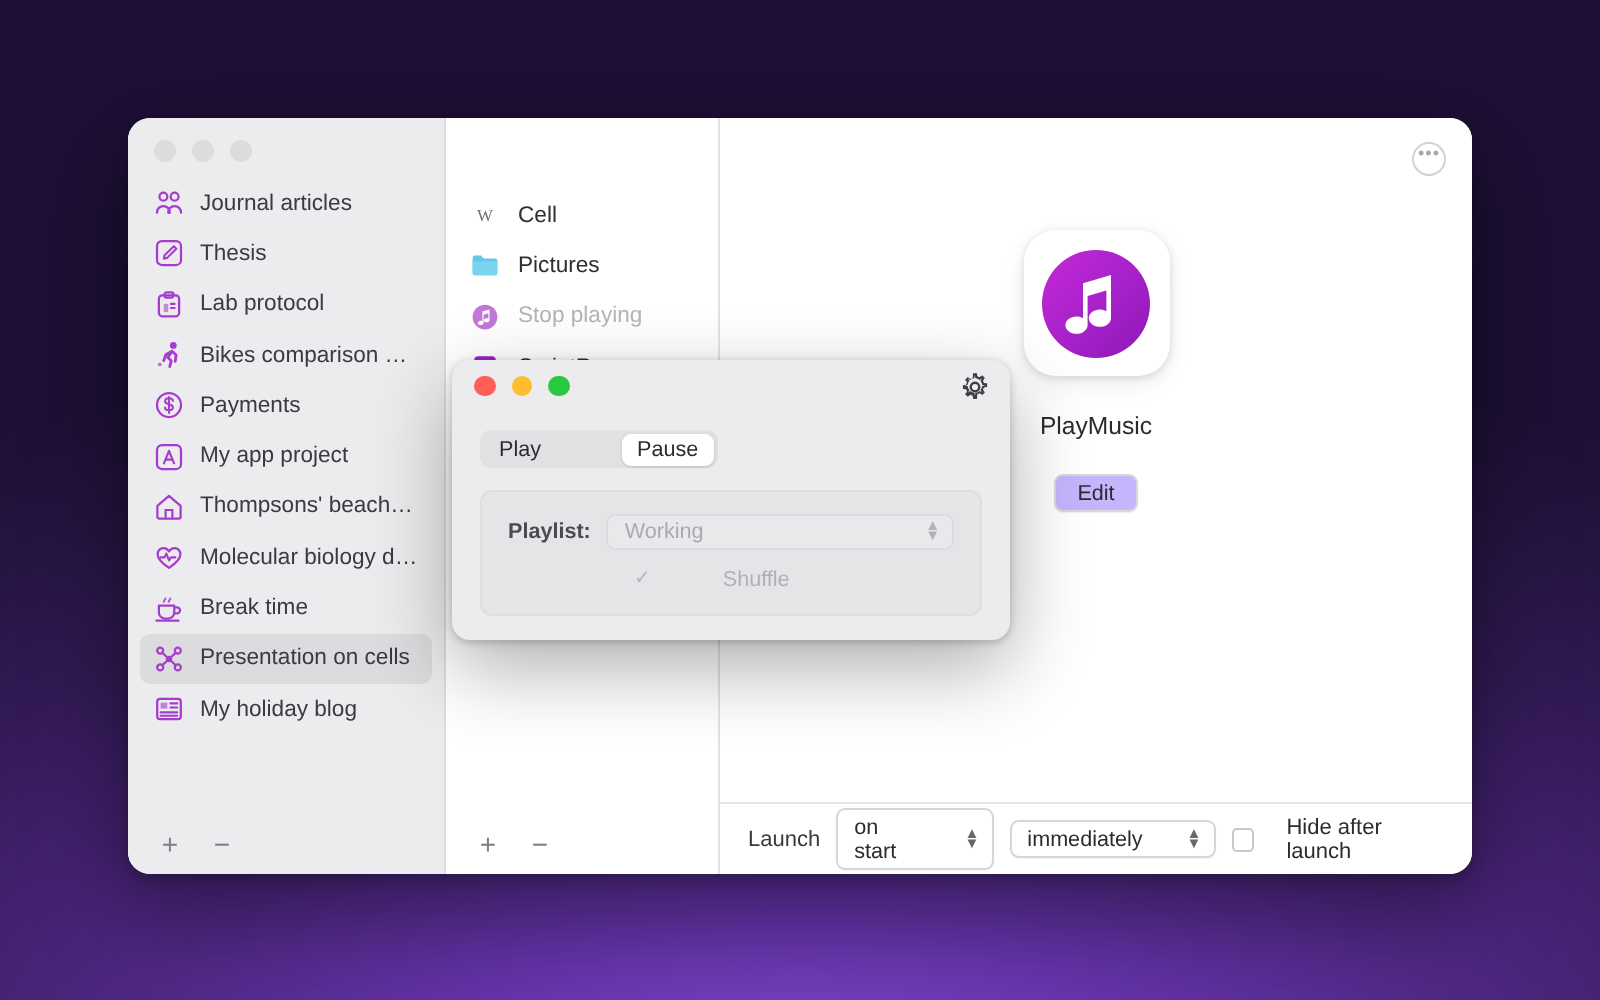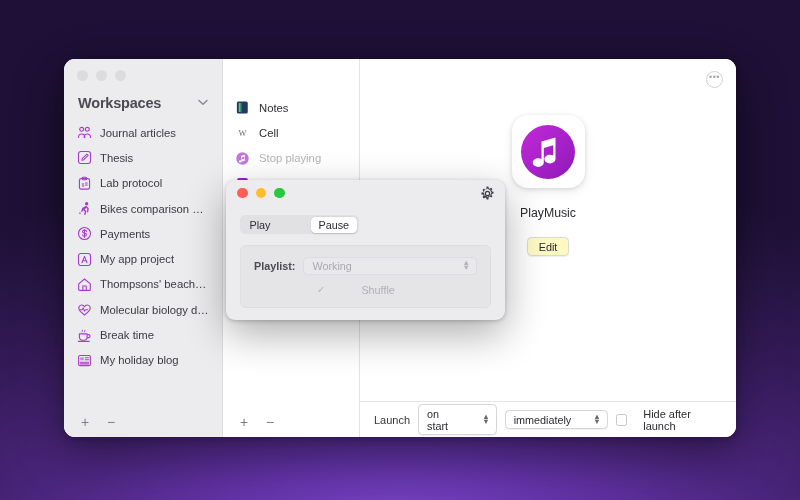--- a/index.html
+++ b/index.html
@@ -141,21 +141,21 @@
   }
   #app-name {
     margin-top: 18px;
     font-size: 12.3px; color: #2b2b30;
   }
   #edit-btn {
     margin-top: 17px;
     min-width: 38px;
     padding: 2.5px 11px;
     font-size: 10.8px; color: #2b2b30;
-    background: #fef9c3;
+    background: #c4b5fd;
     border: 1px solid #d8d8dc;
     border-radius: 4.5px;
     box-shadow: 0 0.5px 1px rgba(0,0,0,0.07);
     cursor: default;
     font-family: "Liberation Sans", sans-serif;
   }
 
   #launch-bar {
     height: 36px;
     border-top: 1px solid #e6e6e8;
@@ -271,28 +271,20 @@
   <div id="app-window">
 
     <div id="sidebar">
 
       <div class="traffic-lights">
         <span class="tl"></span>
         <span class="tl"></span>
         <span class="tl"></span>
       </div>
 
-      <div class="ws-header">
-        <span class="ws-title">Workspaces</span>
-        <span class="chevron">
-          <svg width="10" height="7" viewBox="0 0 10 7" fill="none">
-            <path d="M1 1.5 L5 5.2 L9 1.5" stroke="#8a8a91" stroke-width="1.5" stroke-linecap="round" stroke-linejoin="round"></path>
-          </svg>
-        </span>
-      </div>
 
       <div id="ws-list">
           <div class="ws-item">
             <svg class="ws-icon" viewBox="0 0 16 16">
               <circle cx="5" cy="4.6" r="2.1" fill="none" stroke="#a63ccd" stroke-width="1.2"></circle>
               <circle cx="11" cy="4.6" r="2.1" fill="none" stroke="#a63ccd" stroke-width="1.2"></circle>
               <path d="M1.6 13.2c0-2.1 1.5-3.6 3.4-3.6s3.4 1.5 3.4 3.6M7.6 13.2c0-2.1 1.5-3.6 3.4-3.6s3.4 1.5 3.4 3.6" fill="none" stroke="#a63ccd" stroke-width="1.2" stroke-linecap="round"></path>
             </svg>
             <span class="ws-label">Journal articles</span>
           </div>
@@ -350,51 +342,61 @@
           </div>
           <div class="ws-item">
             <svg class="ws-icon" viewBox="0 0 16 16">
               <path d="M2.6 6.2h8.2v3.6a3.3 3.3 0 0 1-3.3 3.3H5.9a3.3 3.3 0 0 1-3.3-3.3Z" fill="none" stroke="#a63ccd" stroke-width="1.2" stroke-linejoin="round"></path>
               <path d="M10.9 7.1h1.4a1.6 1.6 0 1 1 0 3.2h-1.4" fill="none" stroke="#a63ccd" stroke-width="1.2"></path>
               <path d="M1.4 14.2h11.6" stroke="#a63ccd" stroke-width="1.3" stroke-linecap="round"></path>
               <path d="M5.2 4.2c0-.8.9-.9.9-1.8M7.8 4.2c0-.8.9-.9.9-1.8" fill="none" stroke="#a63ccd" stroke-width="1.05" stroke-linecap="round" opacity=".85"></path>
             </svg>
             <span class="ws-label">Break time</span>
           </div>
+          <div class="ws-item selected">
+            <svg class="ws-icon" viewBox="0 0 16 16">
+              <circle cx="3.3" cy="3.5" r="1.6" fill="none" stroke="#a63ccd" stroke-width="1.2"></circle>
+              <circle cx="12.7" cy="3.5" r="1.6" fill="none" stroke="#a63ccd" stroke-width="1.2"></circle>
+              <circle cx="3.3" cy="12.5" r="1.6" fill="none" stroke="#a63ccd" stroke-width="1.2"></circle>
+              <circle cx="12.7" cy="12.5" r="1.6" fill="none" stroke="#a63ccd" stroke-width="1.2"></circle>
+              <circle cx="8" cy="8" r="1.7" fill="#a63ccd"></circle>
+              <path d="M4.5 4.7 L6.7 6.8M11.5 4.7 L9.3 6.8M4.5 11.3 L6.7 9.2M11.5 11.3 L9.3 9.2" stroke="#a63ccd" stroke-width="1.2" stroke-linecap="round"></path>
+            </svg>
+            <span class="ws-label">Presentation on cells</span>
+          </div>
           <div class="ws-item">
             <svg class="ws-icon" viewBox="0 0 16 16">
               <rect x="1.7" y="2.6" width="12.6" height="10.8" rx="1.5" fill="none" stroke="#a63ccd" stroke-width="1.2"></rect>
               <rect x="3.5" y="4.6" width="3.6" height="3.2" fill="#a63ccd" opacity=".6"></rect>
               <path d="M8.8 5.0h3.6M8.8 7.2h3.6M3.5 9.8h8.9M3.5 11.6h8.9" stroke="#a63ccd" stroke-width="1.1" stroke-linecap="round"></path>
             </svg>
             <span class="ws-label">My holiday blog</span>
           </div>
         </div>
 
       <div class="col-footer">
         <button class="pm-btn">+</button>
         <button class="pm-btn">−</button>
       </div>
     </div>
 
     <div id="mid-col">
       <div id="mid-list">
           <div class="mid-item">
             <svg class="mid-icon" viewBox="0 0 16 16">
-              <rect x="2.0" y="1.6" width="11.6" height="12.8" rx="1.6" fill="#1f3a63"></rect>
-              <rect x="4.0" y="3.2" width="2.0" height="9.6" fill="#4fd16b"></rect>
-              <rect x="6.6" y="3.2" width="0.9" height="9.6" fill="#3b6fa8" opacity=".8"></rect>
-            </svg>
-            <span class="mid-label">Notes</span>
+              <text x="8" y="11.4" font-family="Liberation Serif, serif" font-size="9" fill="#6e6e75" text-anchor="middle">W</text>
+            </svg>
+            <span class="mid-label">Cell</span>
           </div>
           <div class="mid-item">
             <svg class="mid-icon" viewBox="0 0 16 16">
-              <text x="8" y="11.4" font-family="Liberation Serif, serif" font-size="9" fill="#6e6e75" text-anchor="middle">W</text>
-            </svg>
-            <span class="mid-label">Cell</span>
+              <path d="M1.4 4.2a1.2 1.2 0 0 1 1.2-1.2h3.3l1.4 1.5h6.1a1.2 1.2 0 0 1 1.2 1.2v6.5a1.2 1.2 0 0 1-1.2 1.2H2.6a1.2 1.2 0 0 1-1.2-1.2Z" fill="#62c8e8"></path>
+              <path d="M1.4 6.0h13.2v6.2a1.2 1.2 0 0 1-1.2 1.2H2.6a1.2 1.2 0 0 1-1.2-1.2Z" fill="#7ad3ef"></path>
+            </svg>
+            <span class="mid-label">Pictures</span>
           </div>
           <div class="mid-item disabled">
             <svg class="mid-icon" viewBox="0 0 16 16">
               <circle cx="8" cy="8" r="6.6" fill="#c178d8"></circle>
               <path d="M10.4 4.0 L6.6 5.1 v5.1 c-.25-.14-.56-.22-.9-.22-.85 0-1.55.52-1.55 1.17s.7 1.17 1.55 1.17 1.55-.52 1.55-1.17V6.8 l2.55-.76v2.8c-.25-.14-.56-.22-.9-.22-.85 0-1.55.52-1.55 1.17s.7 1.17 1.55 1.17 1.55-.52 1.55-1.17Z" fill="#ffffff"></path>
             </svg>
             <span class="mid-label">Stop playing</span>
           </div>
           <div class="mid-item">
             <svg class="mid-icon" viewBox="0 0 16 16">

